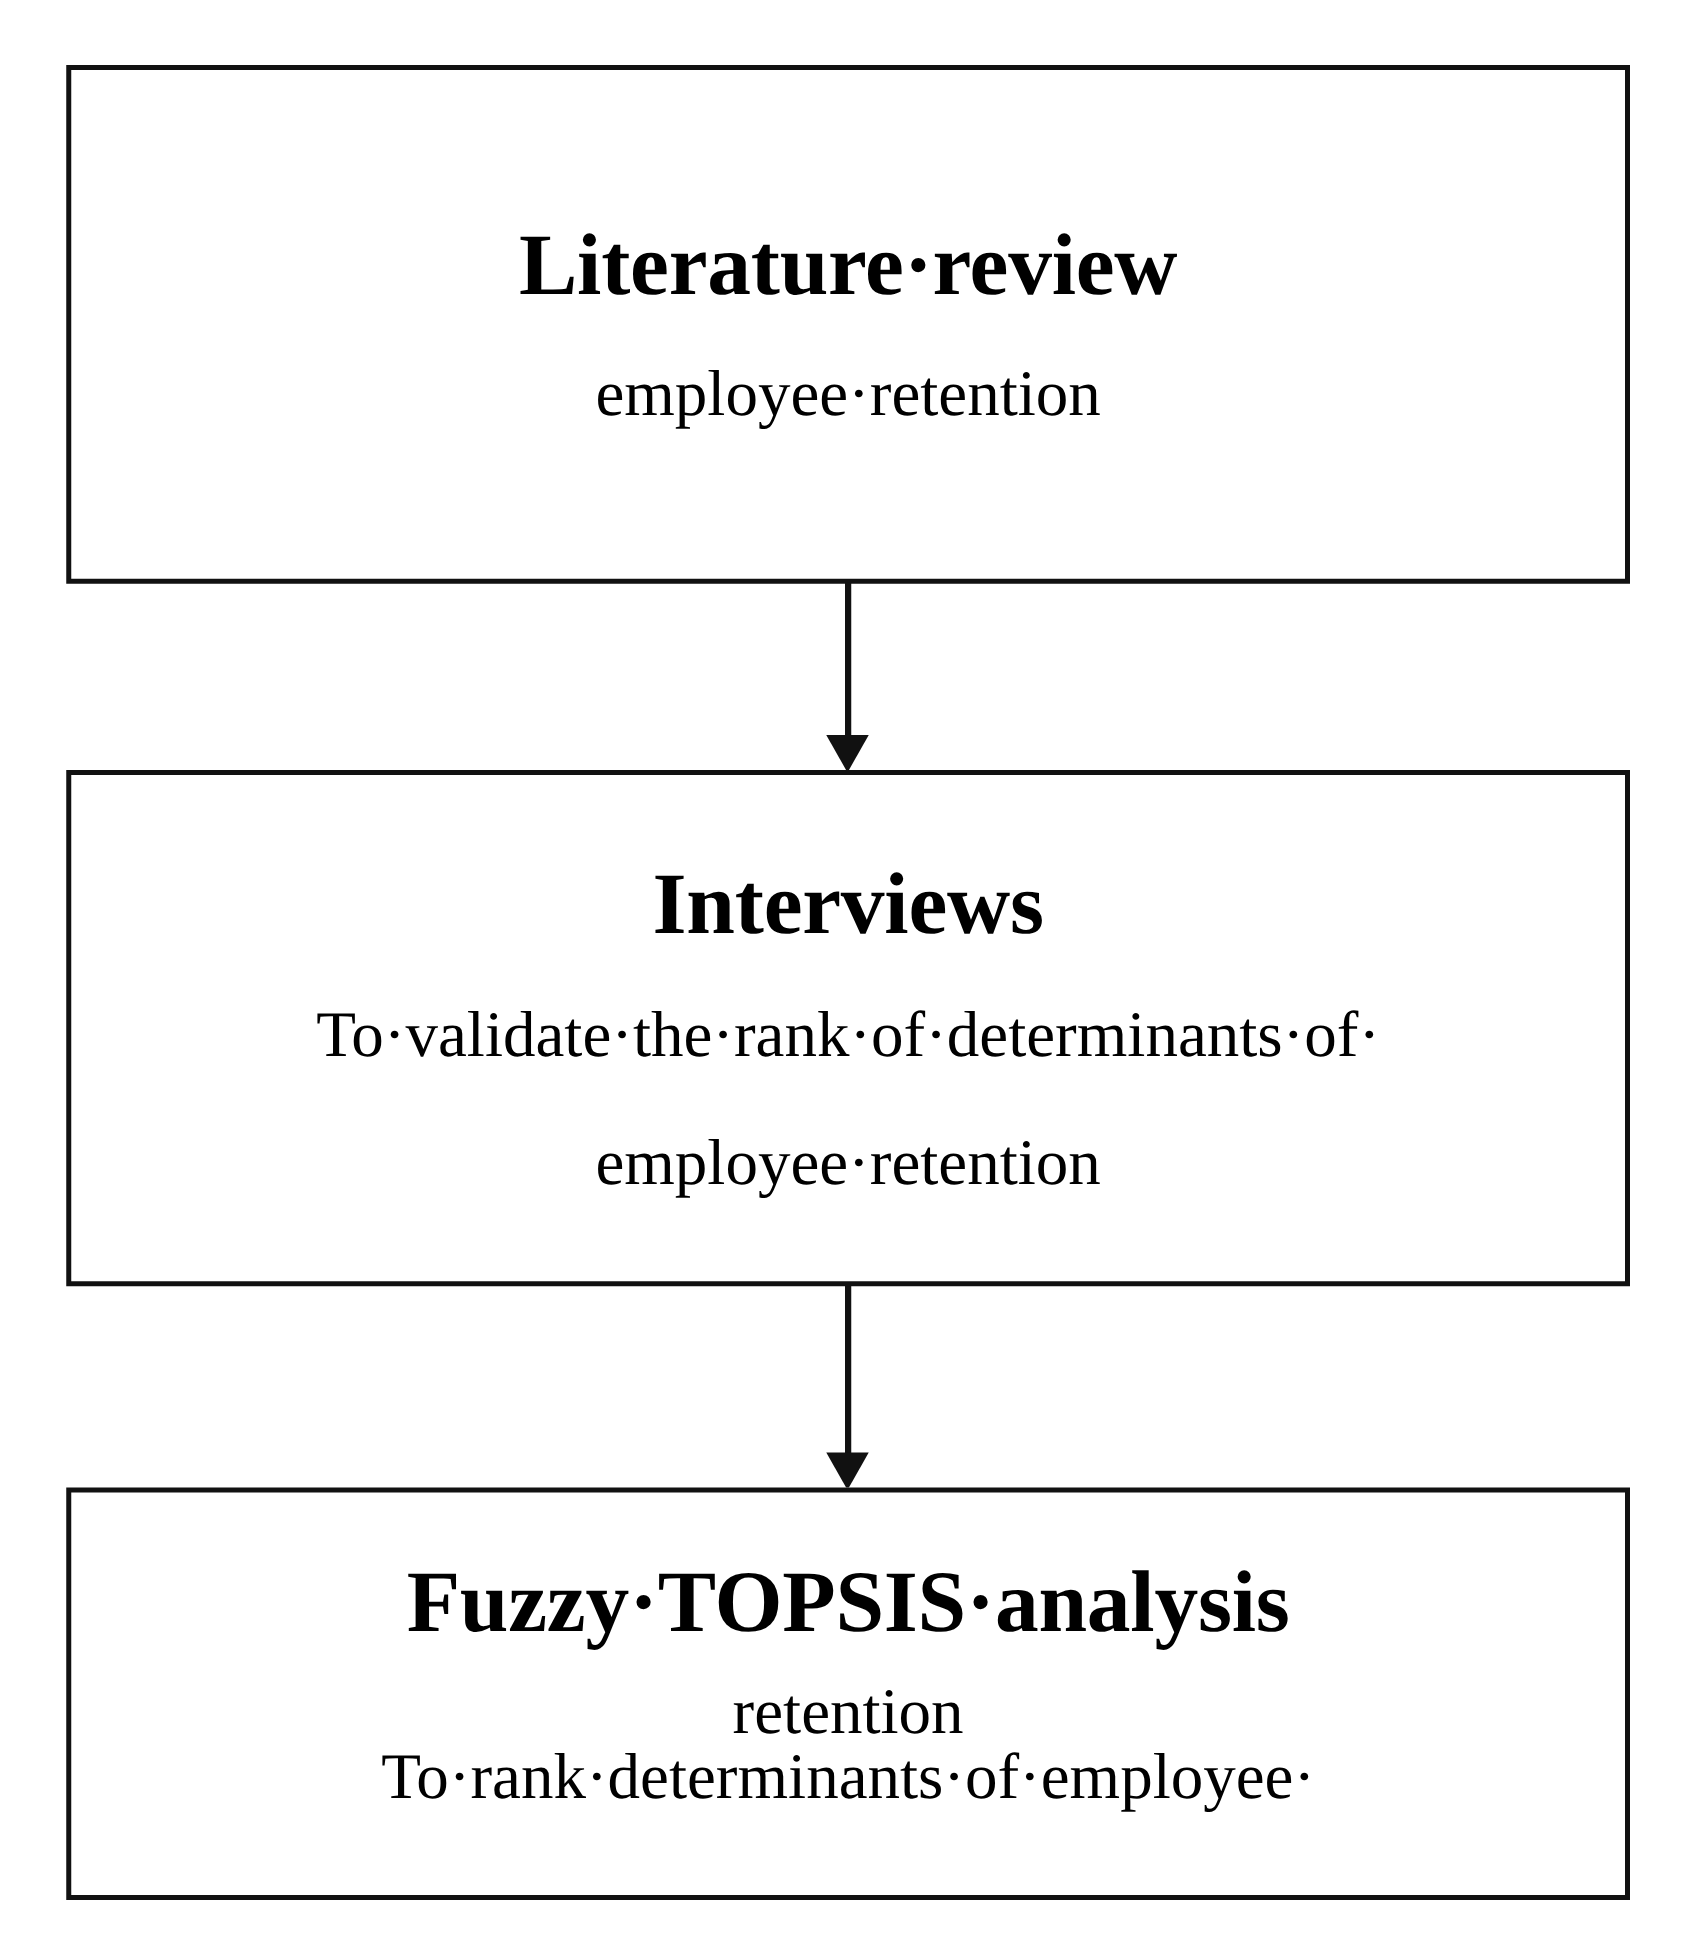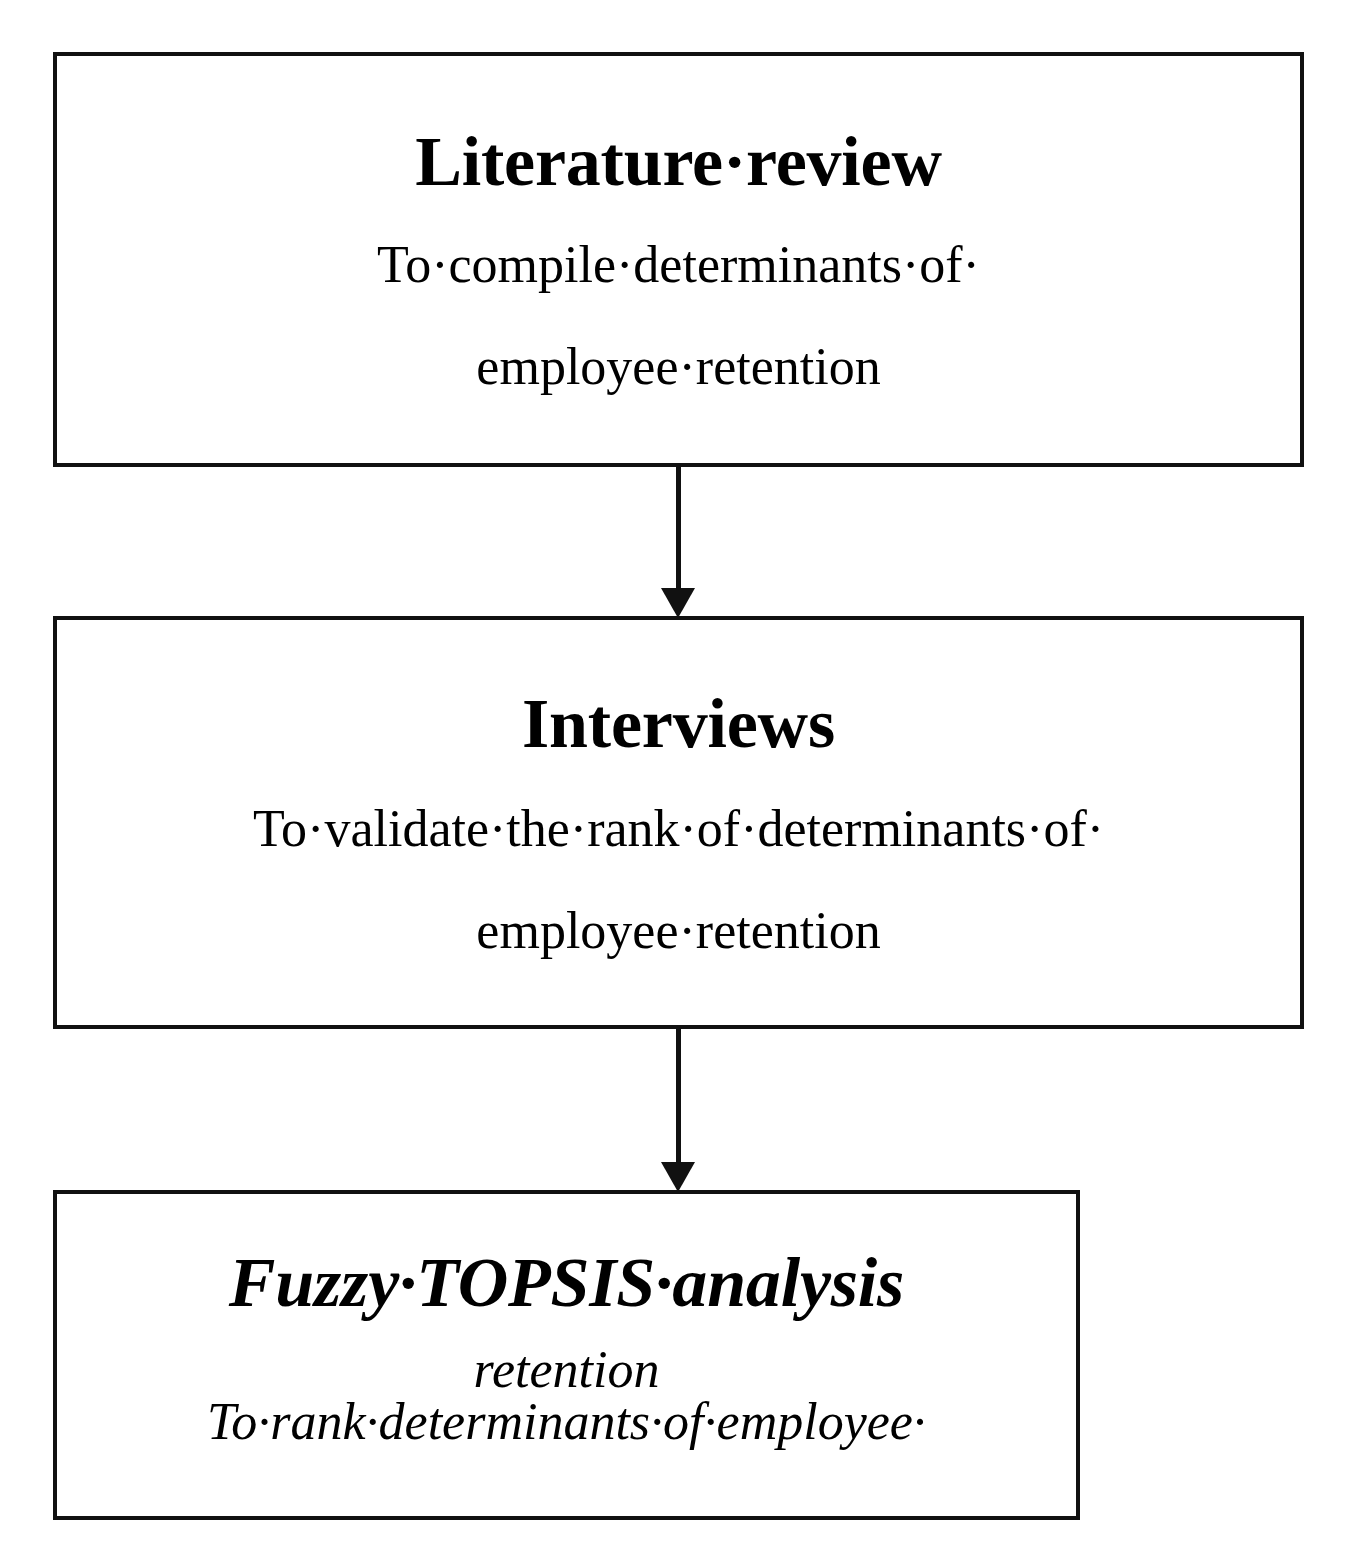--- a/index.html
+++ b/index.html
@@ -60,23 +60,22 @@
     width: 1251px;
     height: 413px;
   }
   #box-interviews .box-title { margin-bottom: 44px; }
   #box-interviews .body-line-1 { margin-bottom: 50px; }
 
   
   #box-fuzzy-topsis {
     left: 53px;
     top: 1190px;
-    width: 1027px;
+    width: 1251px;
     height: 330px;
-    font-style: italic;
   }
   #box-fuzzy-topsis .box-title { margin-bottom: 26px; }
   #box-fuzzy-topsis .body-line-1 { margin-bottom: 14px; }
 
   
   .arrow {
     position: absolute;
     width: 40px;
     display: flex;
     flex-direction: column;
@@ -106,21 +105,20 @@
     height: 164px;
   }
 </style>
 </head>
 <body>
 
 <div id="canvas">
 
   <div class="flow-box" id="box-literature-review">
     <div class="box-title">Literature·review</div>
-    <div class="box-body-line body-line-1">To·compile·determinants·of·</div>
     <div class="box-body-line body-line-2">employee·retention</div>
   </div>
 
   <div class="arrow" id="arrow-1">
     <div class="arrow-stem"></div>
     <div class="arrow-head"></div>
   </div>
 
   <div class="flow-box" id="box-interviews">
     <div class="box-title">Interviews</div>

